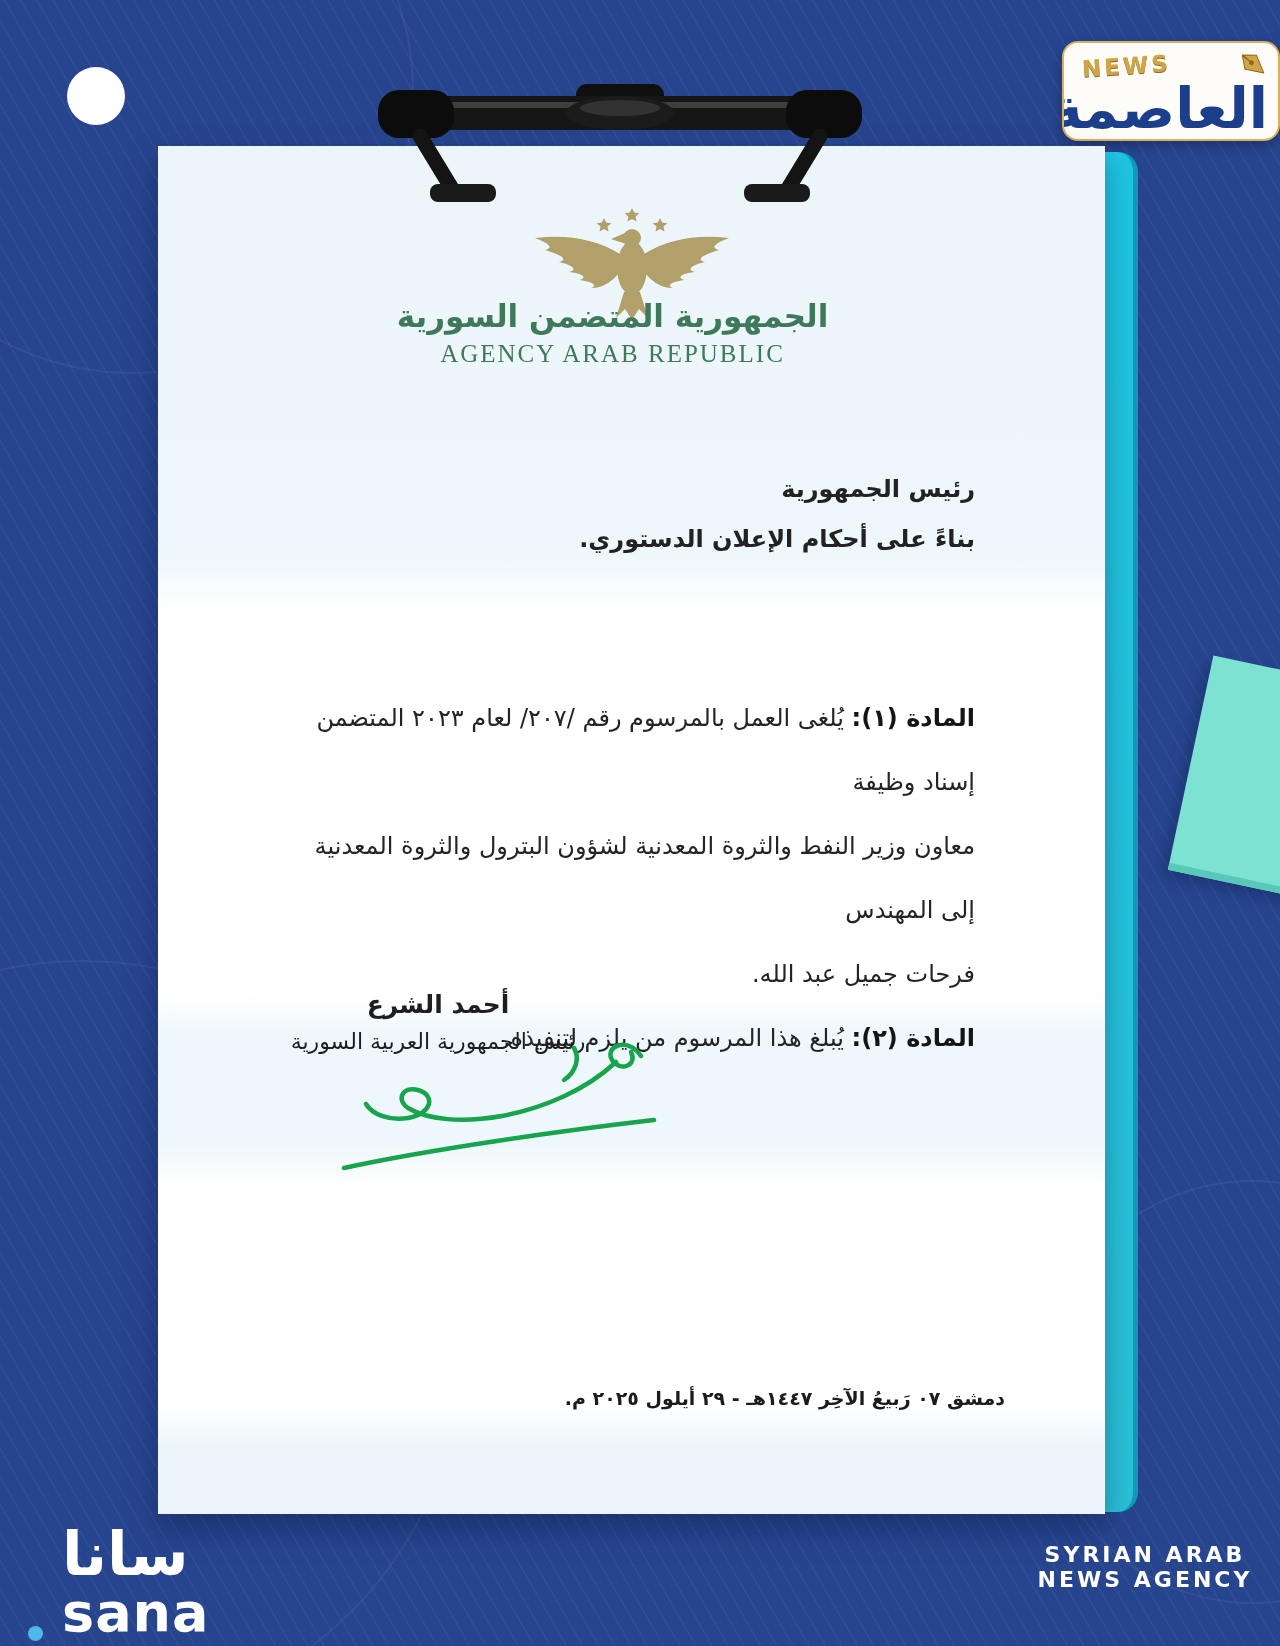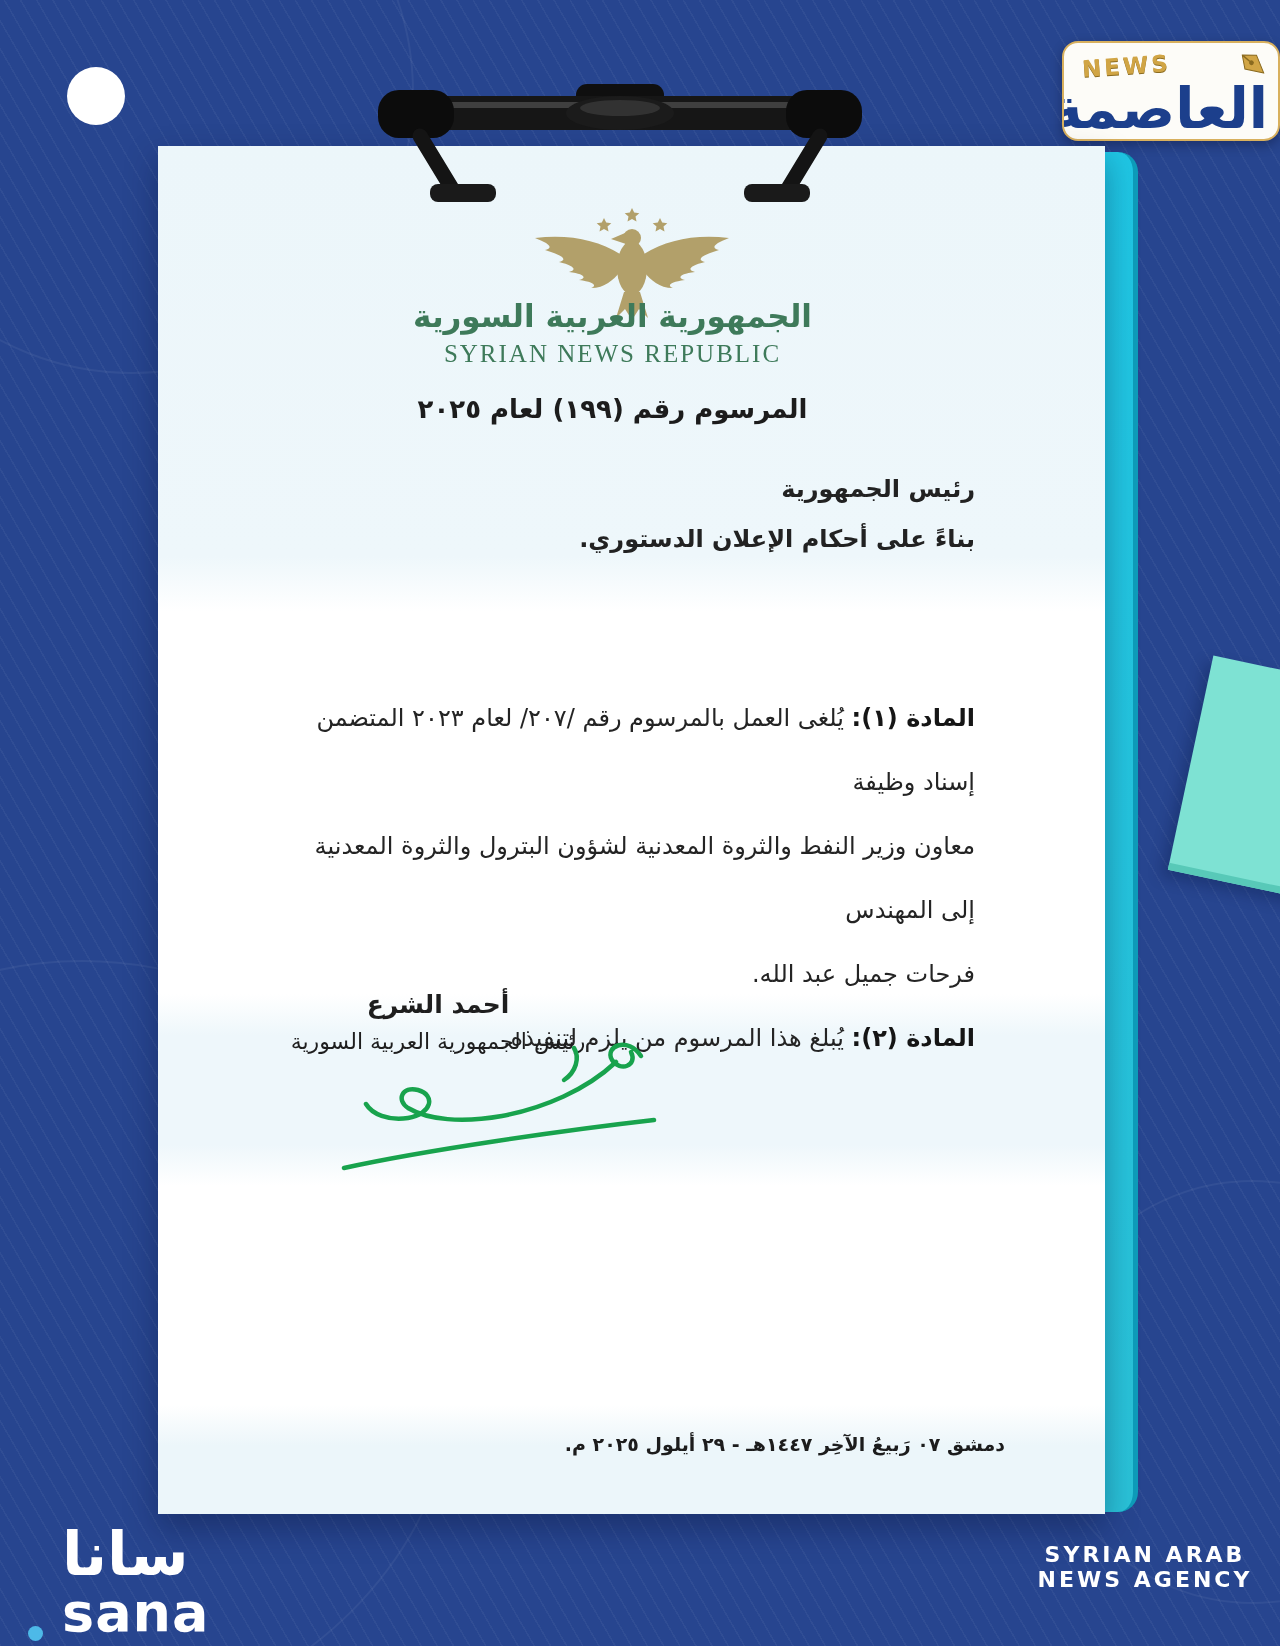--- a/index.html
+++ b/index.html
@@ -47,21 +47,21 @@
   .preamble{position:absolute;left:0;right:330px;top:472px;text-align:center;font-size:24px;
     font-weight:bold;color:#1d1d1d;}
   .articles{position:absolute;right:130px;left:130px;top:540px;text-align:right;font-size:24px;
     color:#242424;}
   .articles p{margin:0;line-height:64px;}
   .articles b{font-weight:bold;color:#151515;}
   .sign-block{position:absolute;left:110px;top:844px;width:340px;text-align:center;color:#1e1e1e;}
   .sign-name{font-size:25px;font-weight:bold;margin:0 0 10px 0;}
   .sign-title{font-size:22px;margin:0;}
   .signature-svg{position:absolute;left:178px;top:882px;}
-  .dateline{position:absolute;right:100px;top:1287px;text-align:right;font-size:19px;font-weight:bold;color:#1c1c1c;}
+  .dateline{position:absolute;right:100px;top:1241px;text-align:right;font-size:19px;font-weight:bold;color:#1c1c1c;}
 
   
   .sana-logo{position:absolute;left:62px;top:1524px;width:240px;color:#ffffff;}
   .sana-ar{font-size:60px;font-weight:bold;line-height:1;text-align:left;letter-spacing:2px;}
   .sana-en{position:relative;font-size:54px;font-weight:bold;line-height:1;margin-top:2px;letter-spacing:1px;}
   .sana-dot{position:absolute;left:28px;top:1626px;width:15px;height:15px;border-radius:50%;background:#4db9e8;}
   .agency-block{position:absolute;left:1030px;top:1536px;width:230px;text-align:center;}
   .agency-ar{color:#b7d0eb;font-size:25px;font-weight:bold;line-height:30px;}
   .agency-en{color:#ffffff;font-size:22px;letter-spacing:3px;line-height:25px;margin-top:6px;font-weight:bold;}
 </style>
@@ -98,24 +98,23 @@
         <path d="M153 16 l2.2 4.6 5.1 .6 -3.8 3.4 1 5 -4.5 -2.5 -4.5 2.5 1 -5 -3.8 -3.4 5.1 -.6 Z"></path>
         <circle cx="125" cy="36" r="9"></circle>
         <path d="M118 31 L104 37 L119 42 Z"></path>
         <ellipse cx="125" cy="66" rx="15" ry="27"></ellipse>
         <path d="M113 52 C90 38 62 32 28 36 C44 42 46 46 38 48 C58 54 60 58 52 60 C68 64 70 68 62 70 C78 72 80 76 72 78 C88 80 90 84 84 86 C98 86 106 78 113 70 Z"></path>
         <path d="M137 52 C160 38 188 32 222 36 C206 42 204 46 212 48 C192 54 190 58 198 60 C182 64 180 68 188 70 C172 72 170 76 178 78 C162 80 160 84 166 86 C152 86 144 78 137 70 Z"></path>
         <path d="M117 90 L109 116 L118 107 L125 118 L132 107 L141 116 L133 90 Z"></path>
       </g>
     </svg>
 
-    <div class="republic-ar" dir="rtl">الجمهورية العربية السورية</div>
-    <div class="republic-en">SYRIAN NEWS REPUBLIC</div>
+    <div class="republic-ar" dir="rtl">الجمهورية المتضمن السورية</div>
+    <div class="republic-en">AGENCY ARAB REPUBLIC</div>
 
-    <div class="decree-title" dir="rtl">المرسوم رقم (١٩٩) لعام ٢٠٢٥</div>
 
     <div class="issuer-block" dir="rtl">
       <div>رئيس الجمهورية</div>
       <div>بناءً على أحكام الإعلان الدستوري.</div>
     </div>
 
 
     <div class="articles" dir="rtl">
       <p><b>المادة (١):</b><span> يُلغى العمل بالمرسوم رقم /٢٠٧/ لعام ٢٠٢٣ المتضمن إسناد وظيفة</span></p>
       <p>معاون وزير النفط والثروة المعدنية لشؤون البترول والثروة المعدنية إلى المهندس</p>

